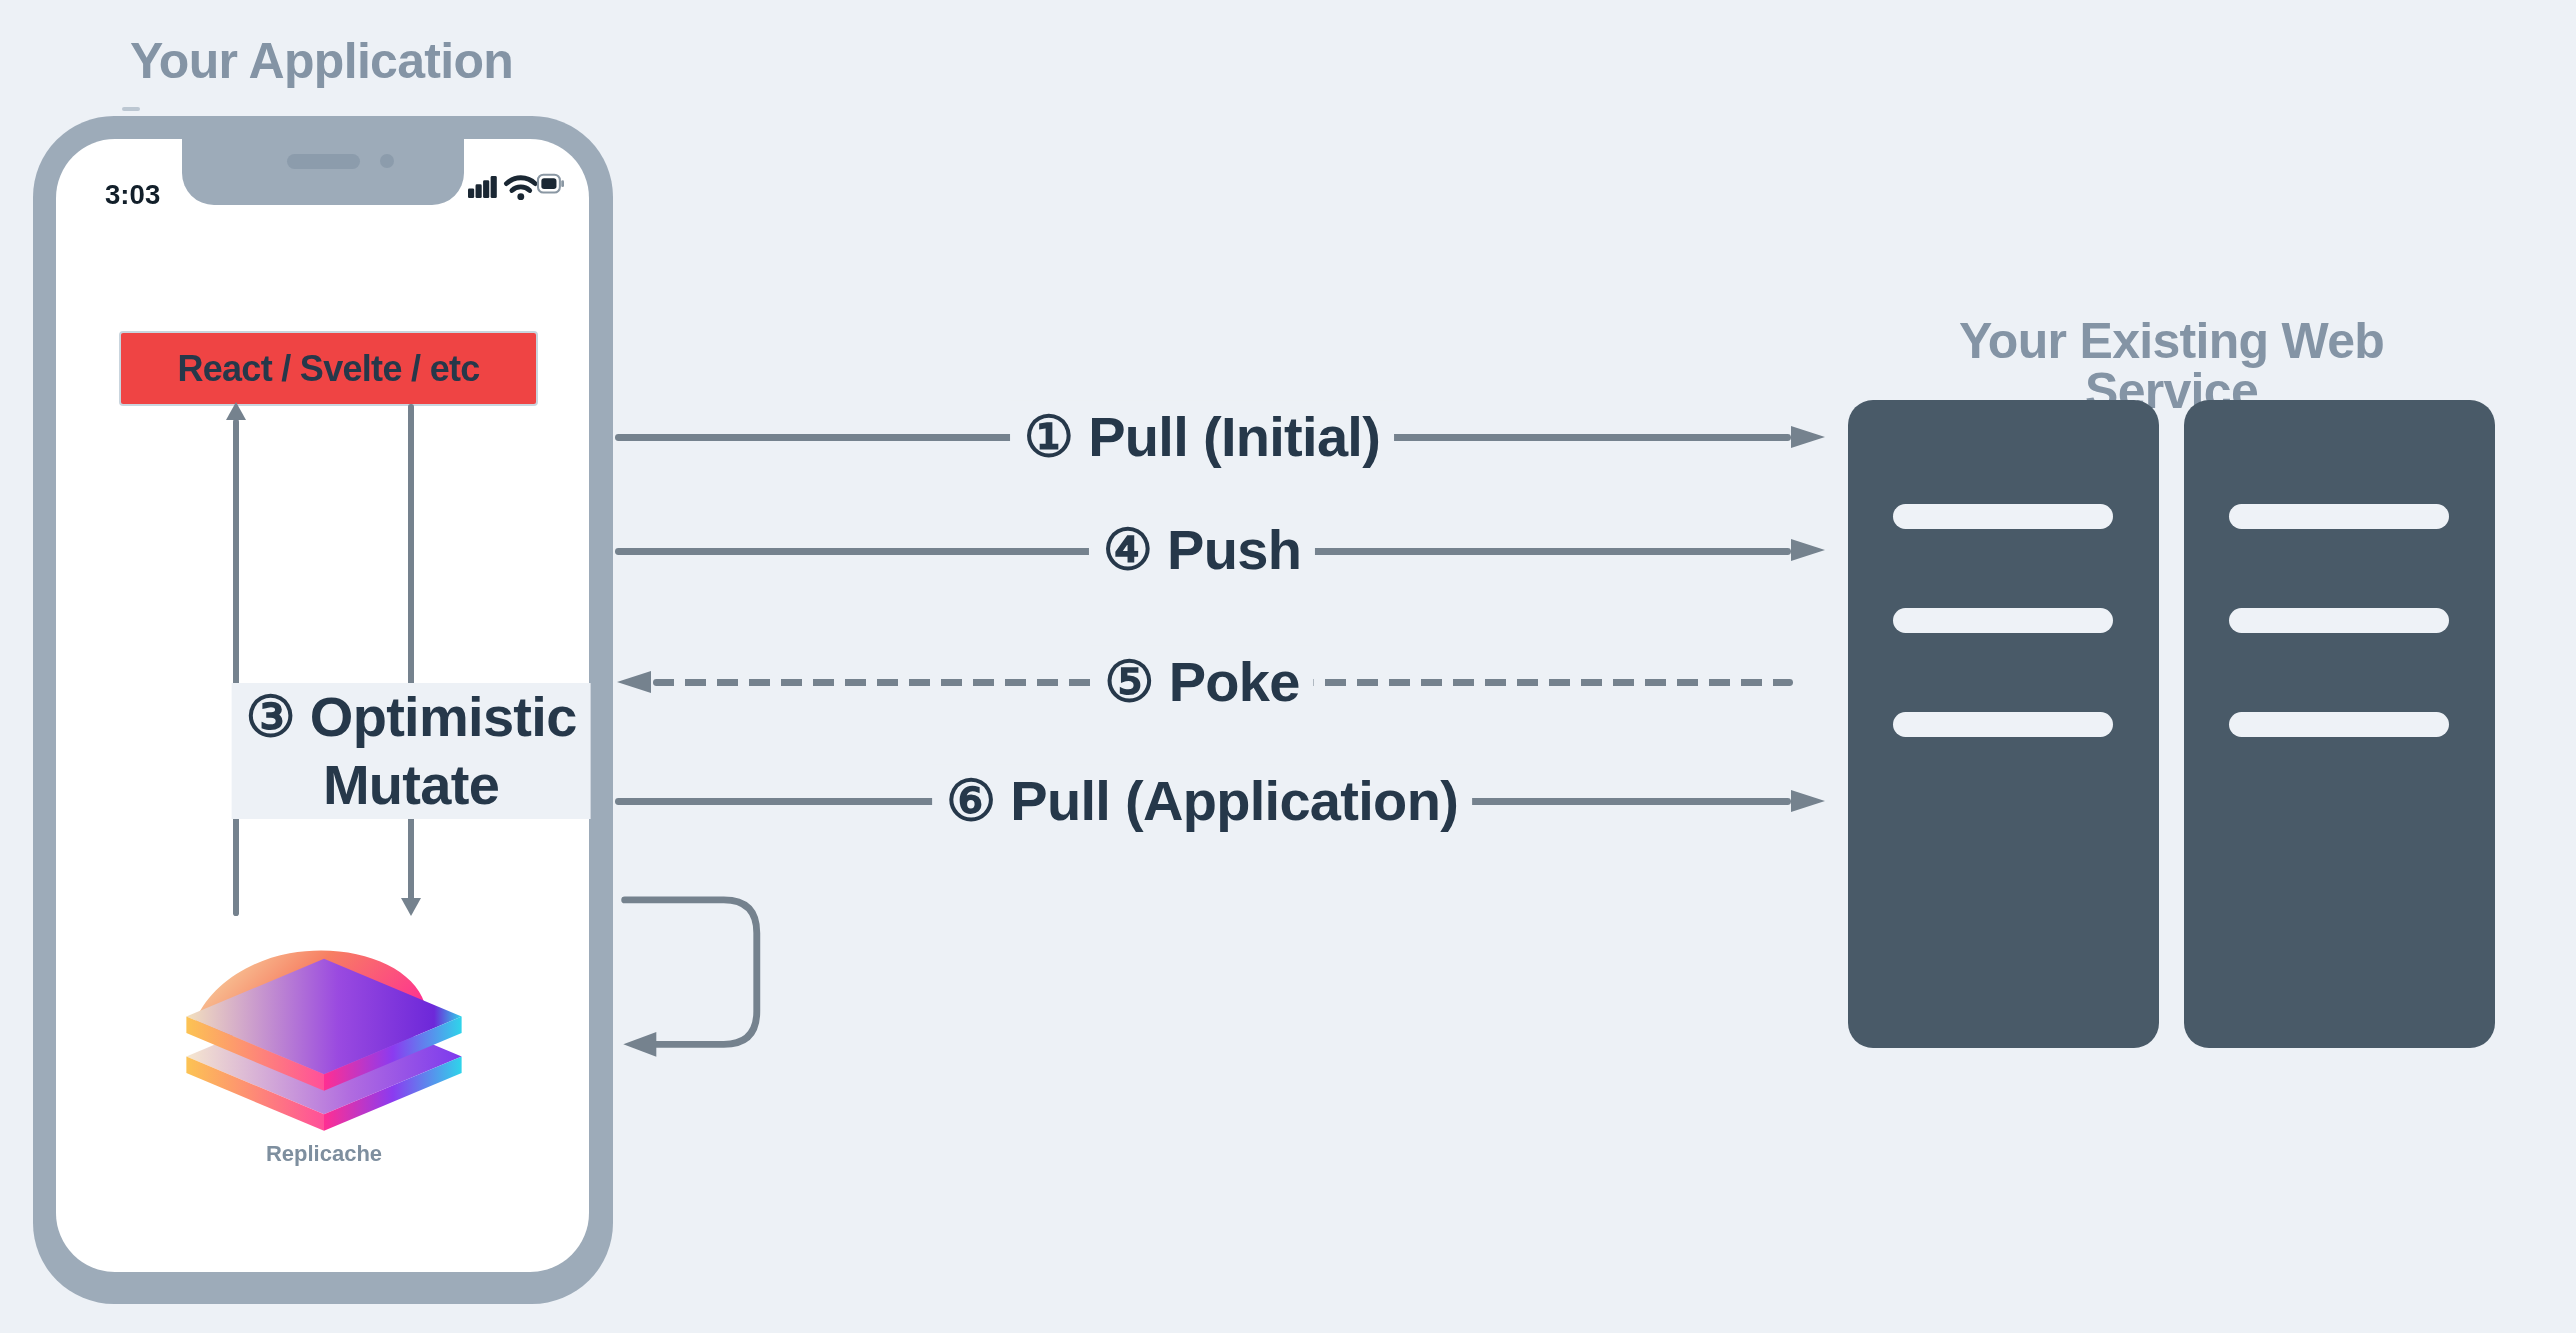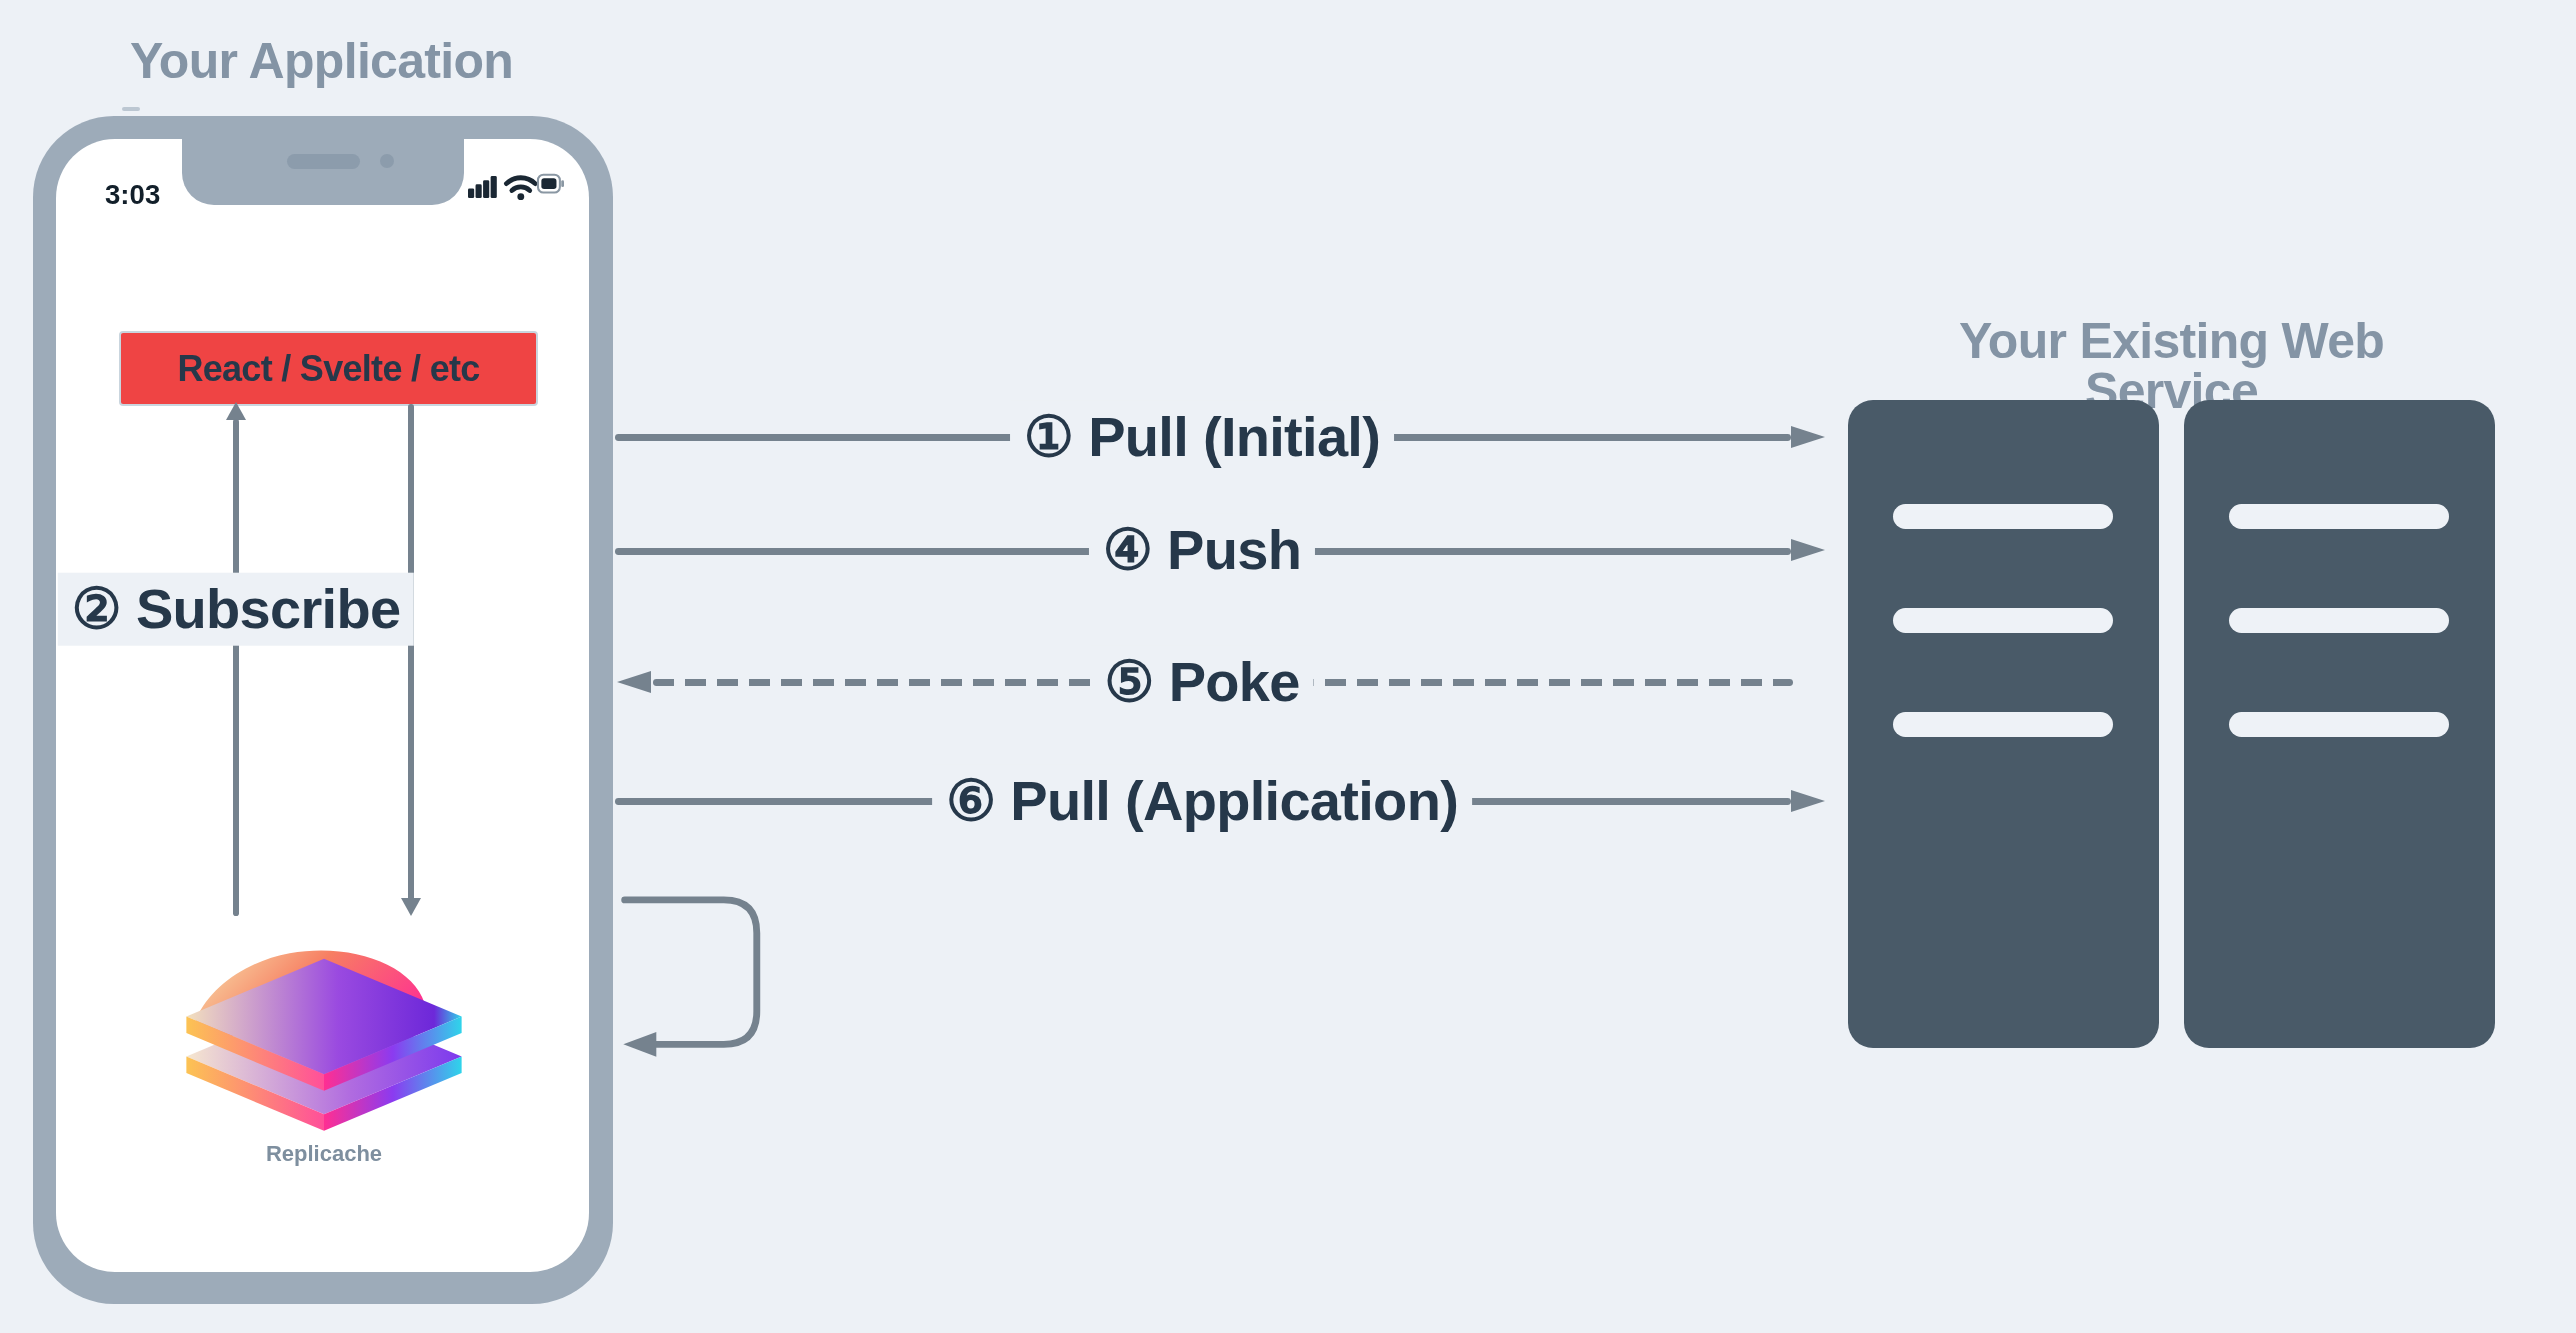--- a/index.html
+++ b/index.html
@@ -115,24 +115,27 @@
       </g>
     </svg>
   </div>
 
   <div class="react-box">
     <span>React / Svelte / etc</span>
   </div>
 
   <div class="tri-up" style="left:226px;top:402px;"></div>
   <div class="vline" style="left:233px;top:419px;height:497px;"></div>
-  <div class="flow-label" style="left:236px;top:609px;">② Subscribe</div>
 
   <div class="vline" style="left:408px;top:404px;height:496px;"></div>
   <div class="tri-down" style="left:401px;top:898px;"></div>
+  <div class="flow-label two-line" style="left:411px;top:751px;">
+    <div>③ Optimistic</div>
+    <div>Mutate</div>
+  </div>
 
   <div class="logo">
     <svg width="278" height="200" viewBox="0 0 404 290">
       <defs>
         <linearGradient id="gBlob" x1="0" y1="0.2" x2="1" y2="0.6">
           <stop offset="0" stop-color="#f7d9a5"></stop>
             <stop offset="0.45" stop-color="#f77e62"></stop>
             <stop offset="1" stop-color="#ff2f92"></stop>
         </linearGradient>
         <linearGradient id="gTopFace" x1="0" y1="0" x2="1" y2="0">

